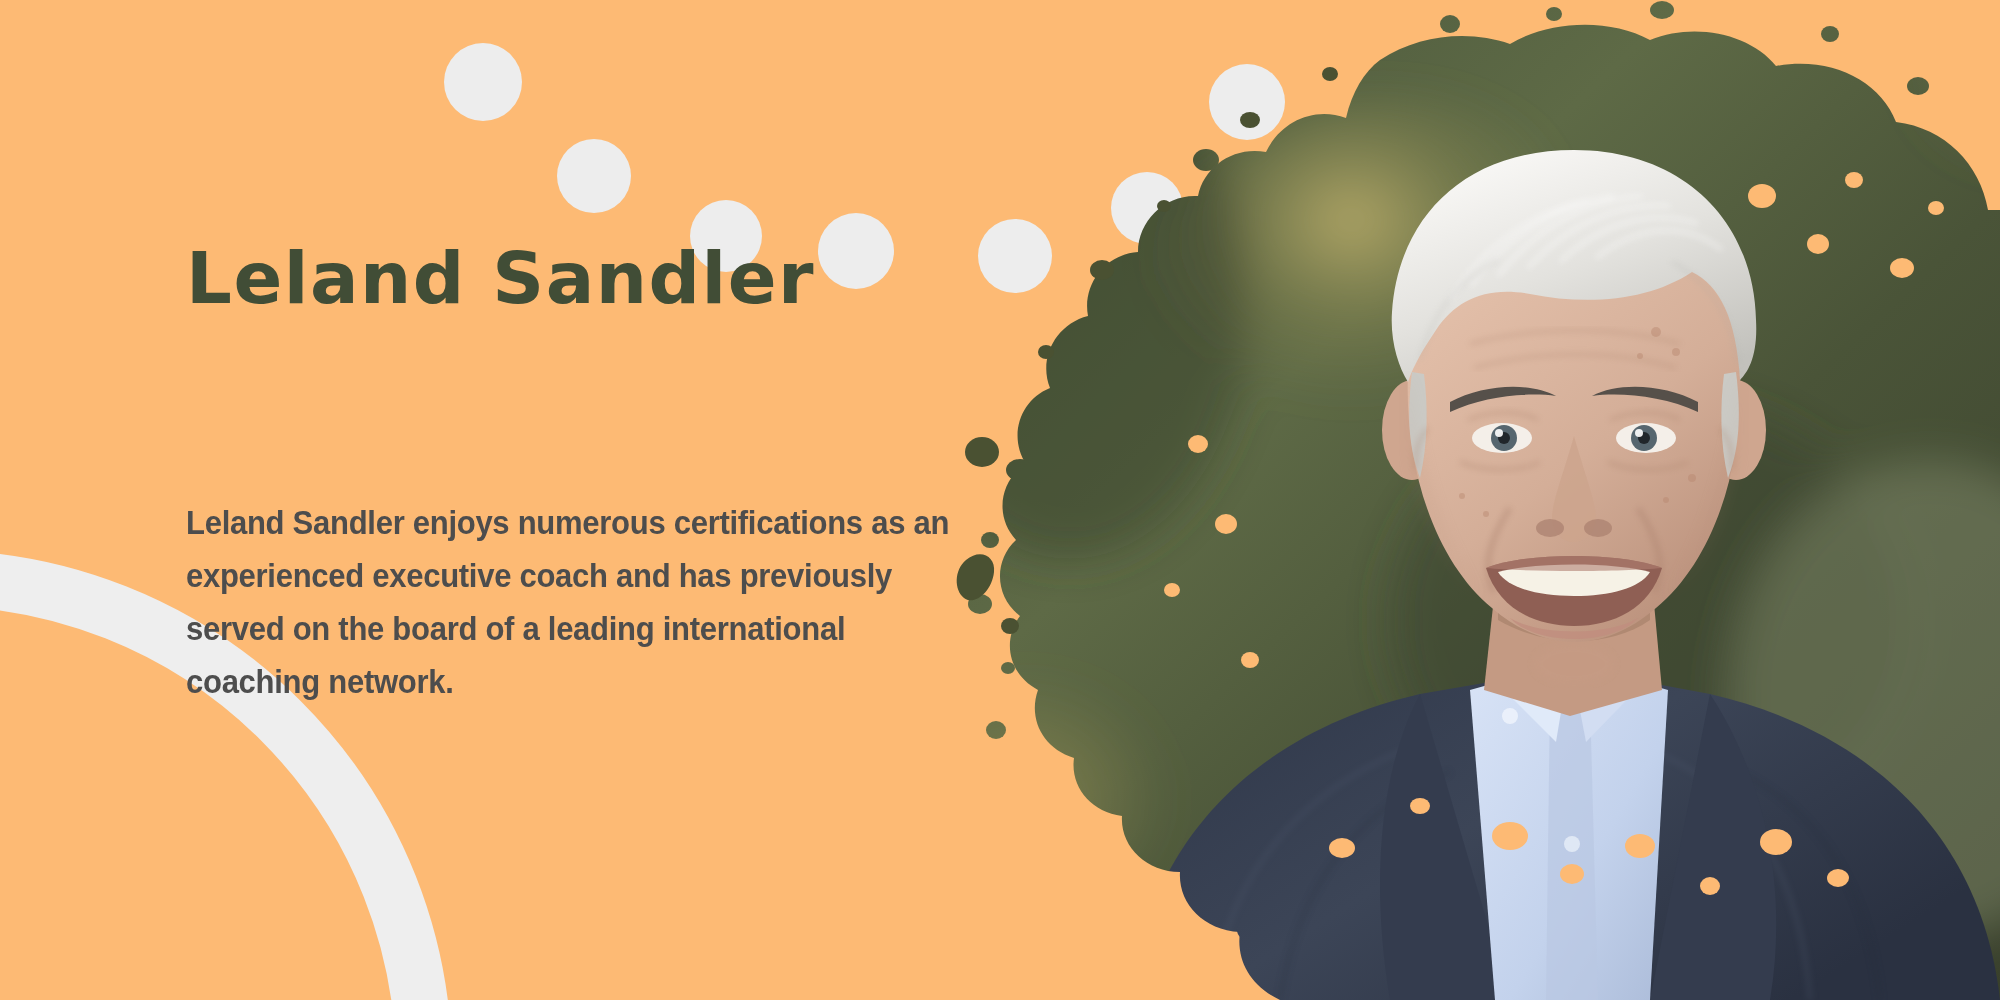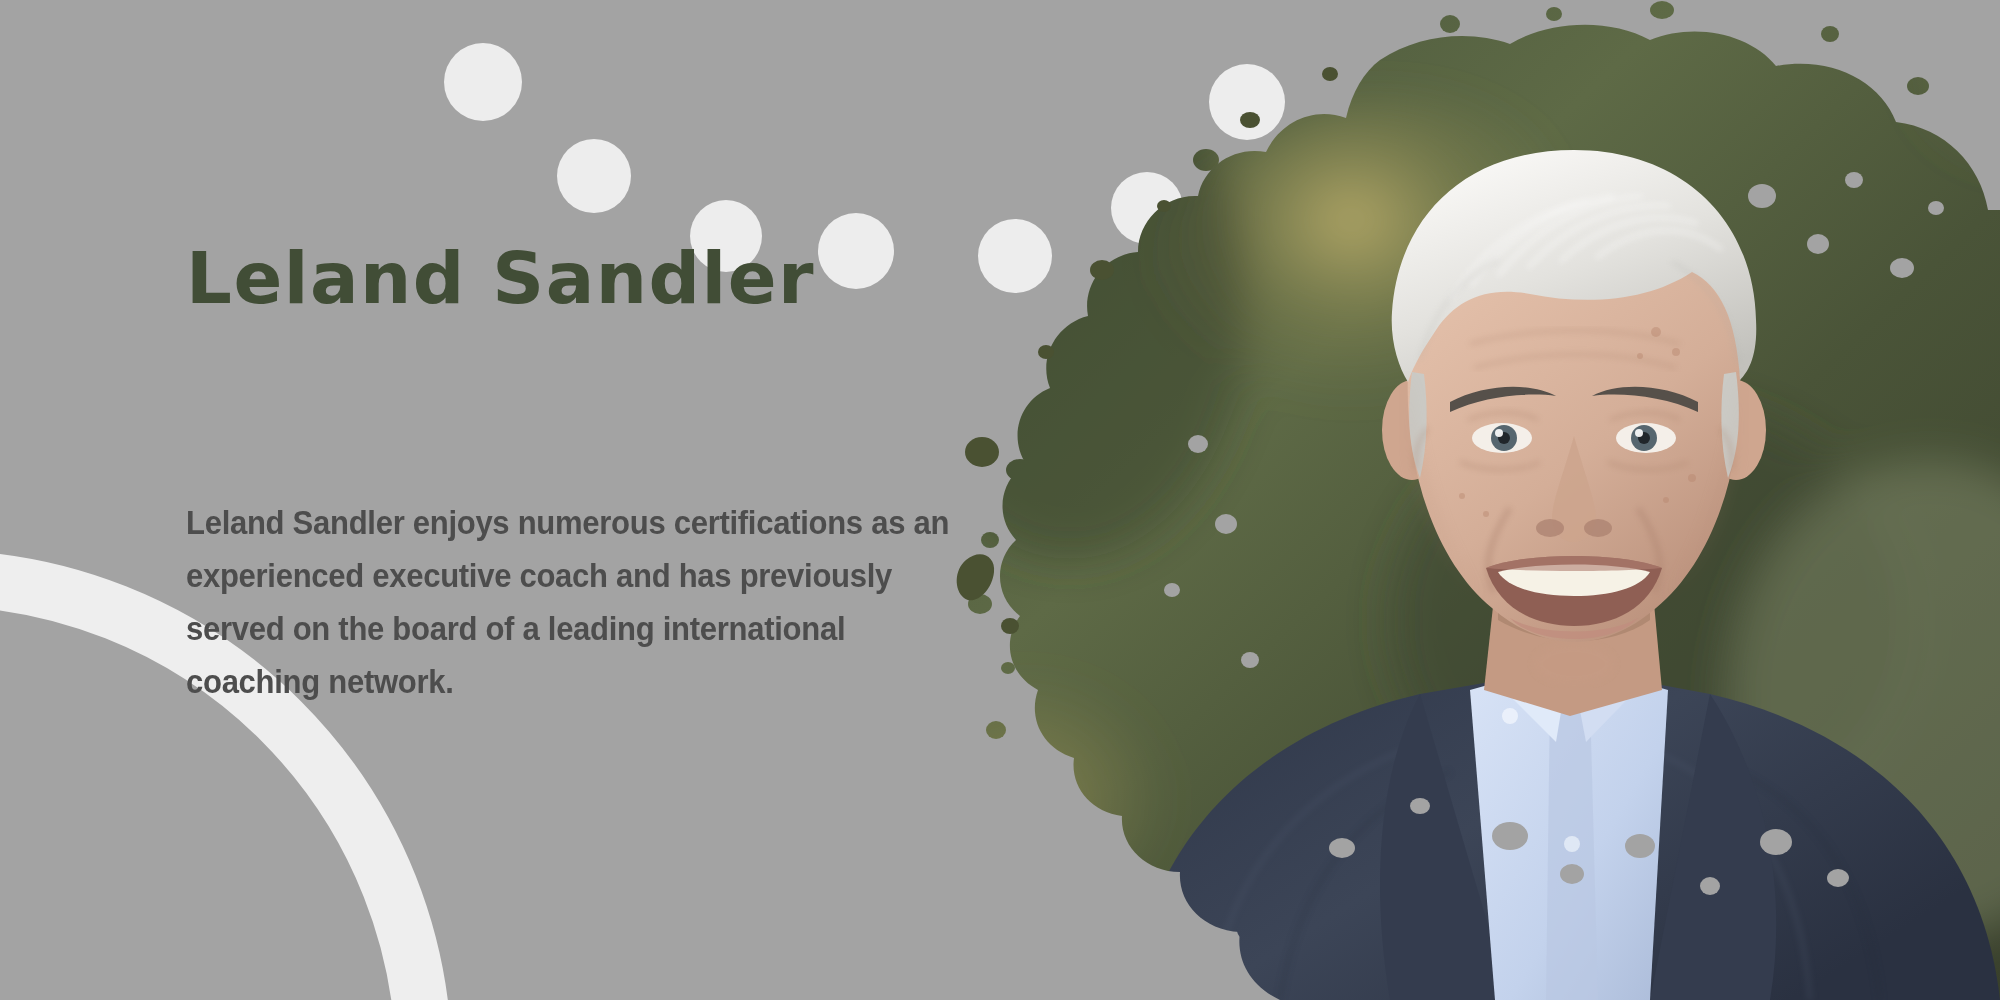--- a/index.html
+++ b/index.html
@@ -3,21 +3,21 @@
 <meta charset="utf-8">
 <style>
   html,body{margin:0;padding:0;}
   body{
     width:2000px;height:1000px;
     background:#ffffff;
     font-family:"Liberation Sans",sans-serif;
     overflow:hidden;
     position:relative;
   }
-  #stage{position:relative;width:2000px;height:1000px;overflow:hidden;background:#a3a3a3;}
+  #stage{position:relative;width:2000px;height:1000px;overflow:hidden;background:#fdba74;}
 
   
   .deco-layer{position:absolute;inset:0;pointer-events:none;}
   .dot{position:absolute;border-radius:50%;background:#ededed;}
   .ring{
     position:absolute;
     border-radius:50%;
     border:56px solid #eeeeee;
     background:transparent;
   }

